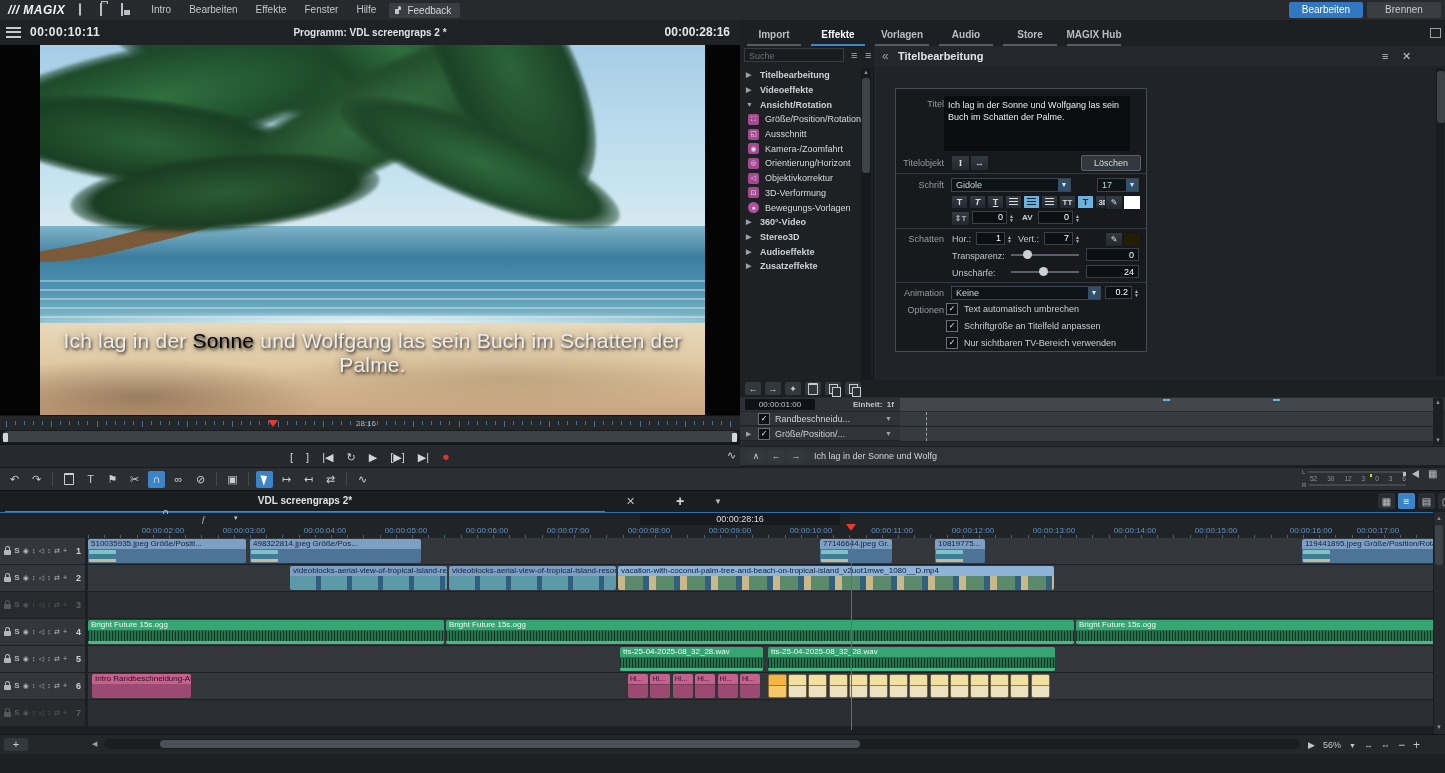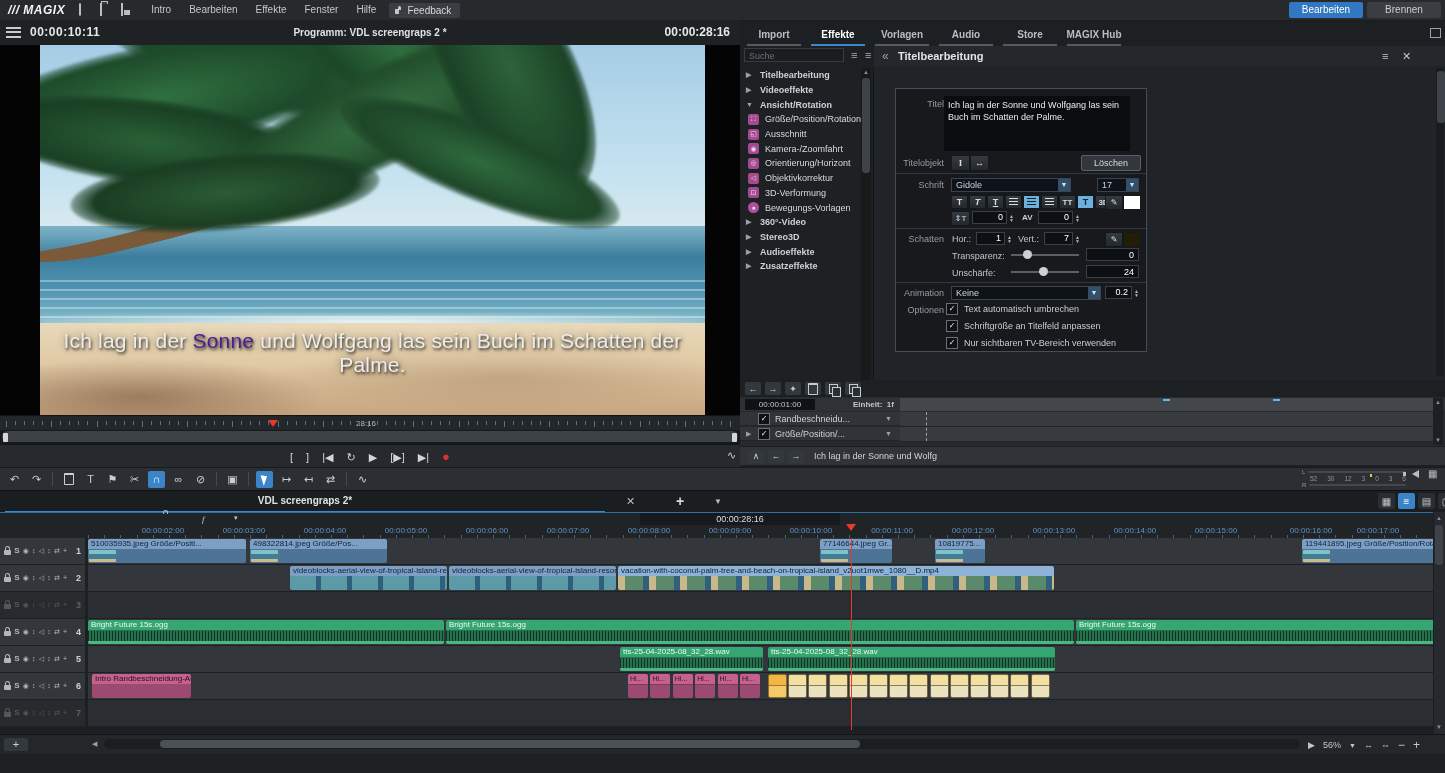--- a/index.html
+++ b/index.html
@@ -47,21 +47,21 @@
   .f1{left:60px;top:-30px;width:360px;height:95px;transform:rotate(14deg);background:radial-gradient(ellipse,#2d6a3b 0%,#1c4527 60%,rgba(20,60,30,0) 78%);}
   .f2{left:-80px;top:0;width:400px;height:105px;transform:rotate(-10deg);background:radial-gradient(ellipse,#30703f 0%,#1d4a2a 60%,rgba(20,60,30,0) 78%);}
   .f3{left:-60px;top:55px;width:340px;height:85px;transform:rotate(7deg);background:radial-gradient(ellipse,#2a6136 0%,#193f23 60%,rgba(20,60,30,0) 78%);}
   .f4{left:200px;top:-55px;width:320px;height:120px;transform:rotate(38deg);background:radial-gradient(ellipse,#2f6e3e 0%,#1c4728 62%,rgba(20,60,30,0) 80%);}
   .f5{left:150px;top:25px;width:380px;height:95px;transform:rotate(-26deg);background:radial-gradient(ellipse,#356f41 0%,#214d2b 60%,rgba(20,60,30,0) 78%);}
   .f6{left:30px;top:110px;width:310px;height:75px;transform:rotate(-5deg);background:radial-gradient(ellipse,#2a5c35 0%,#1a3d22 60%,rgba(20,60,30,0) 78%);}
   .f7{left:330px;top:-40px;width:280px;height:125px;transform:rotate(62deg);background:radial-gradient(ellipse,#2c6339 0%,#1b4226 62%,rgba(20,60,30,0) 80%);}
   .f8{left:290px;top:80px;width:300px;height:75px;transform:rotate(22deg);background:radial-gradient(ellipse,#2e6a3c 0%,#1d4628 60%,rgba(20,60,30,0) 78%);}
   #subtitle{position:absolute;left:0;width:100%;bottom:38px;text-align:center;font-size:21px;color:#ececec;
             text-shadow:1px 2px 3px rgba(0,0,0,.75),0 0 8px rgba(0,0,0,.4);letter-spacing:.2px;}
-  #subtitle .hl{color:#4c1d95;}
+  #subtitle .hl{color:#000000;}
 
   
   #scrub{left:0;top:415px;width:740px;height:15px;background:#24272a;border-top:1px solid #121416;}
   .stick{position:absolute;top:5px;width:1px;background:#4d7292;}
   #scrub-time{position:absolute;left:356px;top:3px;font-size:8px;color:#b9bdc1;}
   .ph-tri{position:absolute;width:0;height:0;border-left:5px solid transparent;border-right:5px solid transparent;border-top:7px solid #e8392b;}
   #range{left:0;top:430px;width:740px;height:14px;background:#17191b;}
   #range-track{position:absolute;left:2px;top:1px;width:736px;height:11px;background:#3d4248;border-radius:6px;}
   .range-handle{position:absolute;top:2px;width:5px;height:9px;background:#d3d7db;border-radius:1px;}
   #transport{left:0;top:444px;width:740px;height:23px;background:#26292d;border-top:1px solid #131416;display:flex;align-items:center;justify-content:center;gap:13px;}
@@ -827,21 +827,21 @@
           <span class="thico">+</span>
           <span class="tnum">1</span>
         </div>
         <div class="tbody">
           <div class="clip clip-img" style="left: 0px; width: 158px;">
             <div class="lbl">510035935.jpeg   Größe/Positi...</div>
             <div class="body">
               <div class="thumb"></div>
             </div>
           </div>
-          <div class="clip clip-img" style="left: 162px; width: 137px;">
+          <div class="clip clip-img" style="left: 162px; width: 171px;">
             <div class="lbl">498322814.jpeg   Größe/Pos...</div>
             <div class="body">
               <div class="thumb"></div>
             </div>
           </div>
           <div class="clip clip-img" style="left: 732px; width: 72px;">
             <div class="lbl">77146644.jpeg  Gr...</div>
             <div class="body">
               <div class="thumb"></div>
             </div>

